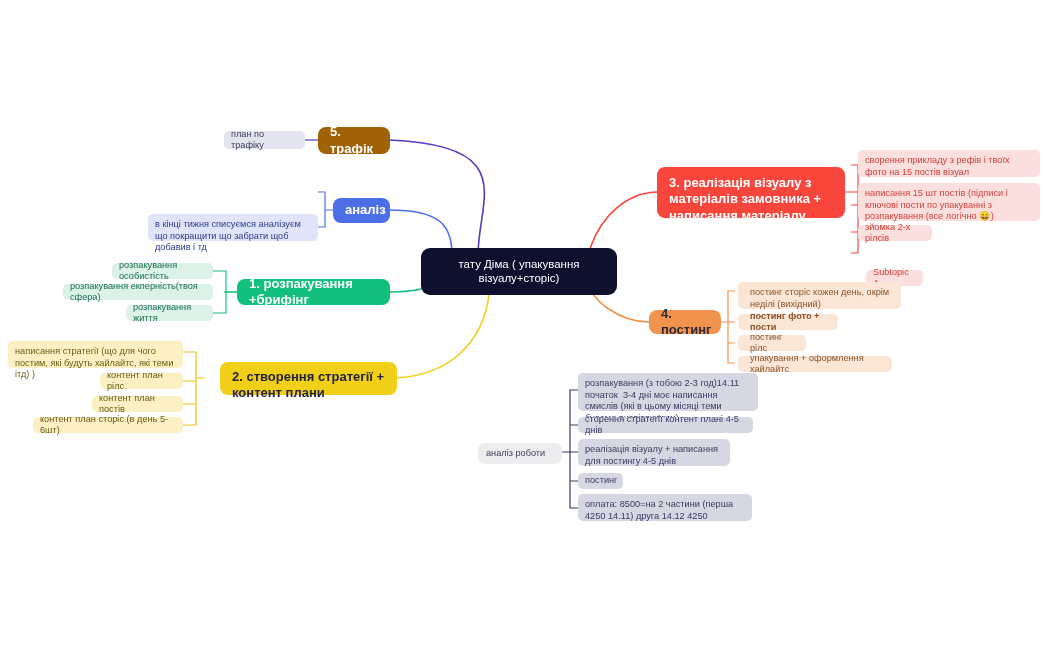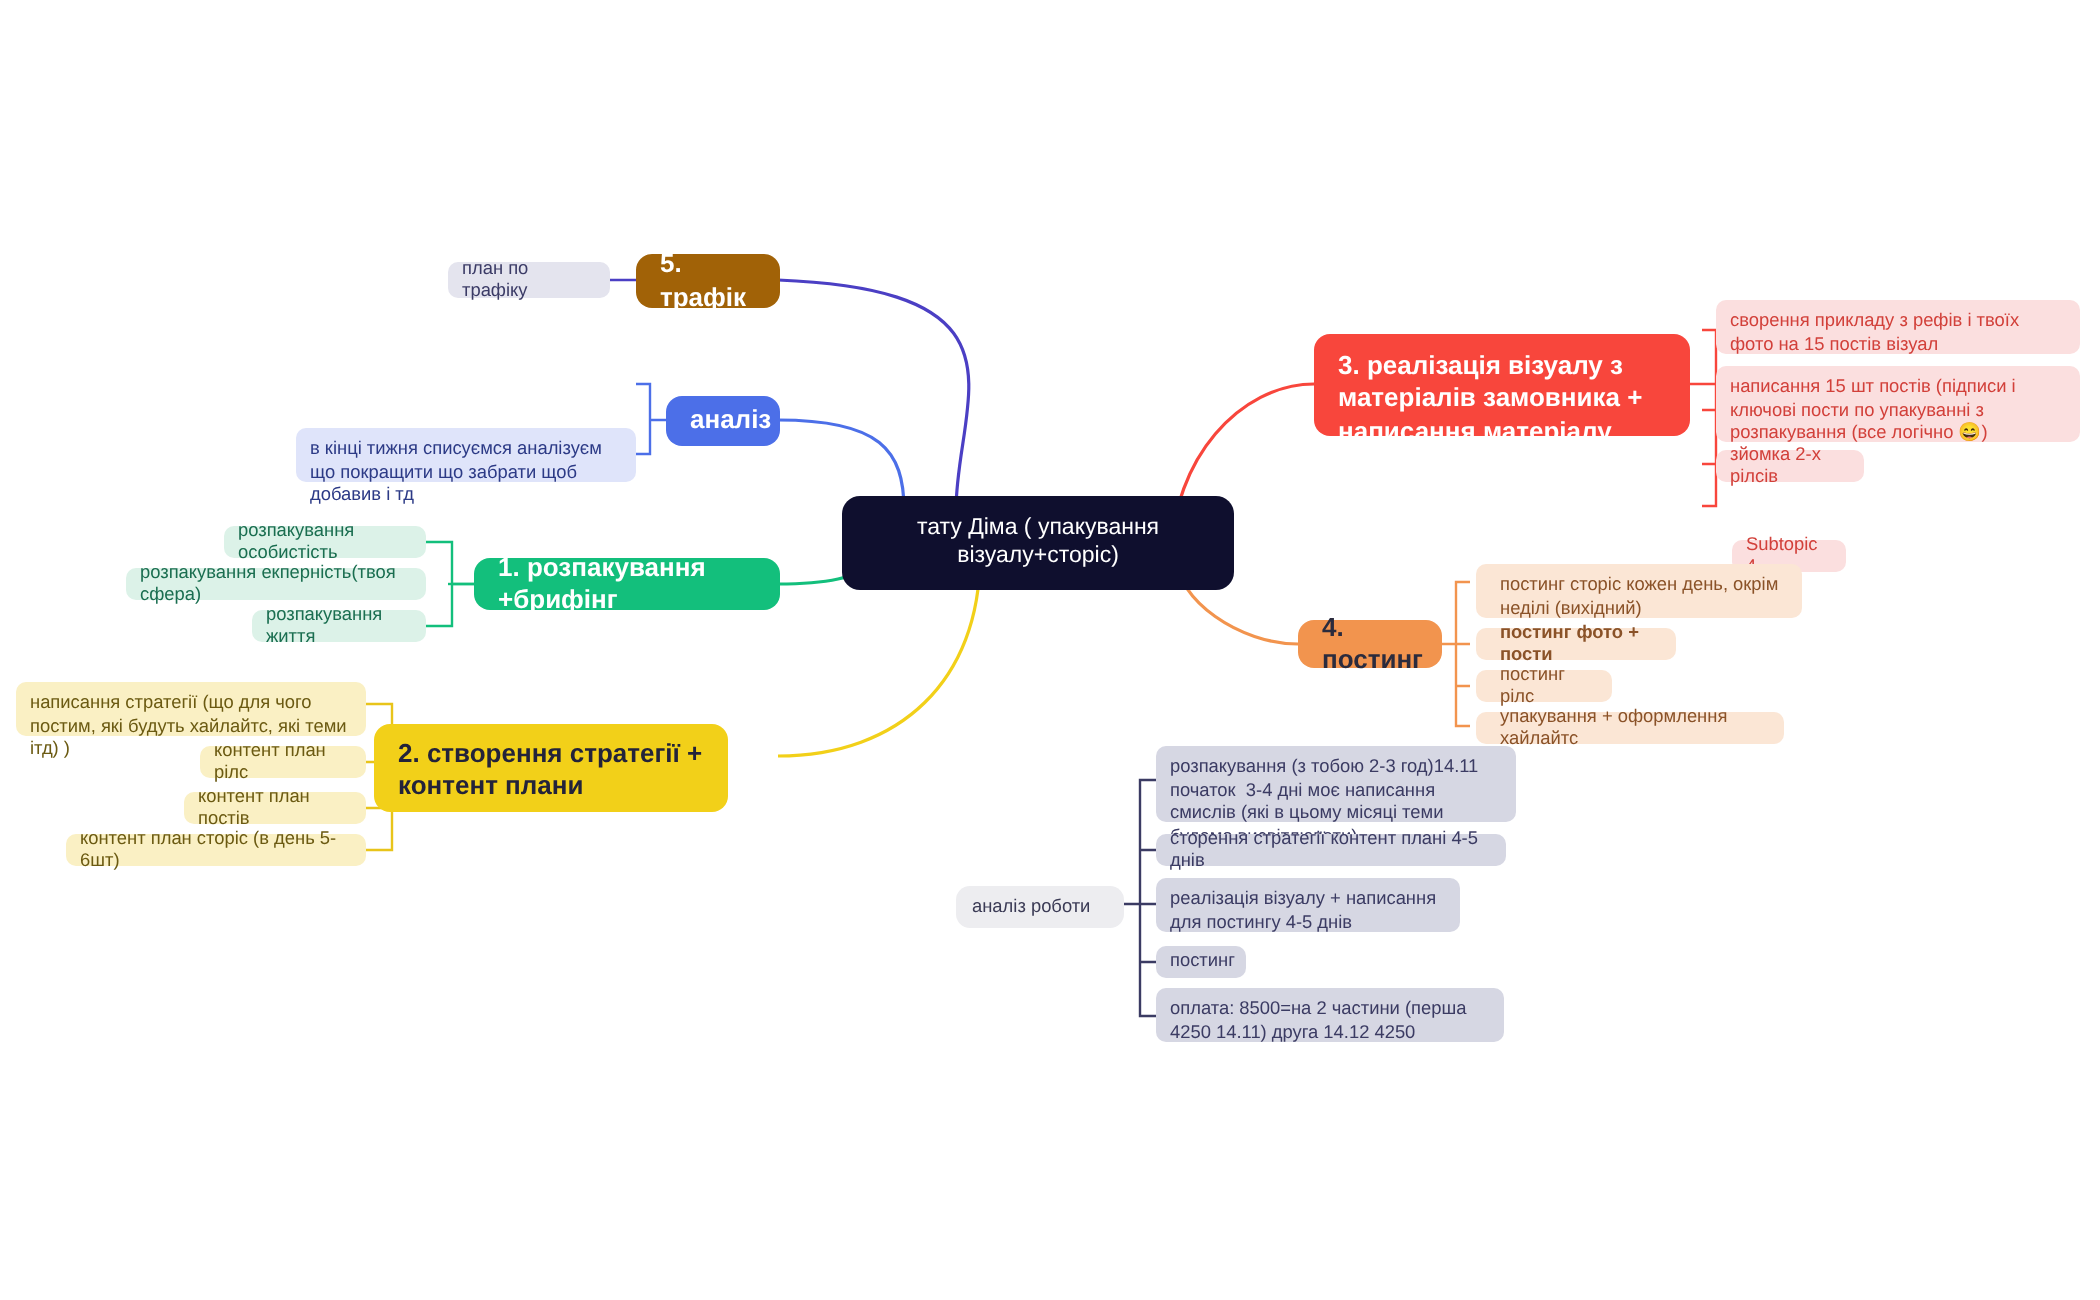--- a/index.html
+++ b/index.html
@@ -125,21 +125,21 @@
   <div class="node leaf l-green" style="left:112px; top:263px; width:101px; height:16px;">
     <span>розпакування особистість</span>
   </div>
   <div class="node leaf l-green" style="left:63px; top:284px; width:150px; height:16px;">
     <span>розпакування екперність(твоя сфера)</span>
   </div>
   <div class="node leaf l-green" style="left:126px; top:305px; width:87px; height:16px;">
     <span>розпакування життя</span>
   </div>
 
-  <div class="node main-node n-yellow" style="left:187px; top:362px; width:177px; height:44px; align-items:flex-start; padding-top:7px;">
+  <div class="node main-node n-yellow" style="left:220px; top:362px; width:177px; height:33px; align-items:flex-start; padding-top:7px;">
     <span>2. створення стратегії + контент плани</span>
   </div>
   <div class="node leaf l-yellow" style="left:8px; top:341px; width:175px; height:27px; align-items:flex-start;">
     <span>написання стратегії (що для чого постим, які будуть хайлайтс, які теми ітд) )</span>
   </div>
   <div class="node leaf l-yellow" style="left:100px; top:373px; width:83px; height:16px;">
     <span>контент план рілс</span>
   </div>
   <div class="node leaf l-yellow" style="left:92px; top:396px; width:91px; height:16px;">
     <span>контент план постів</span>

